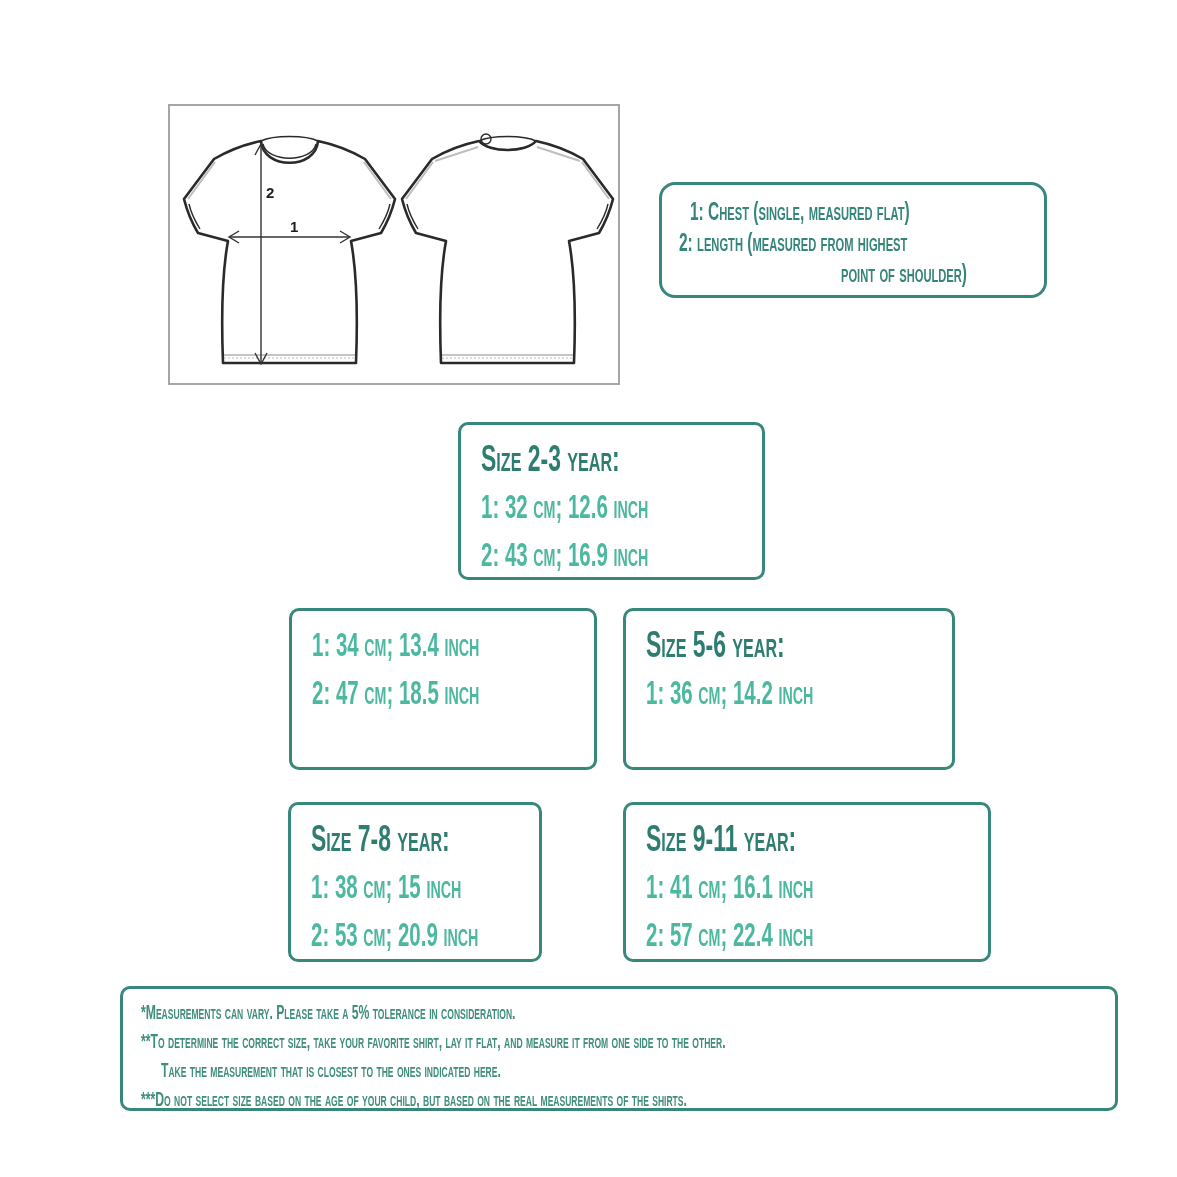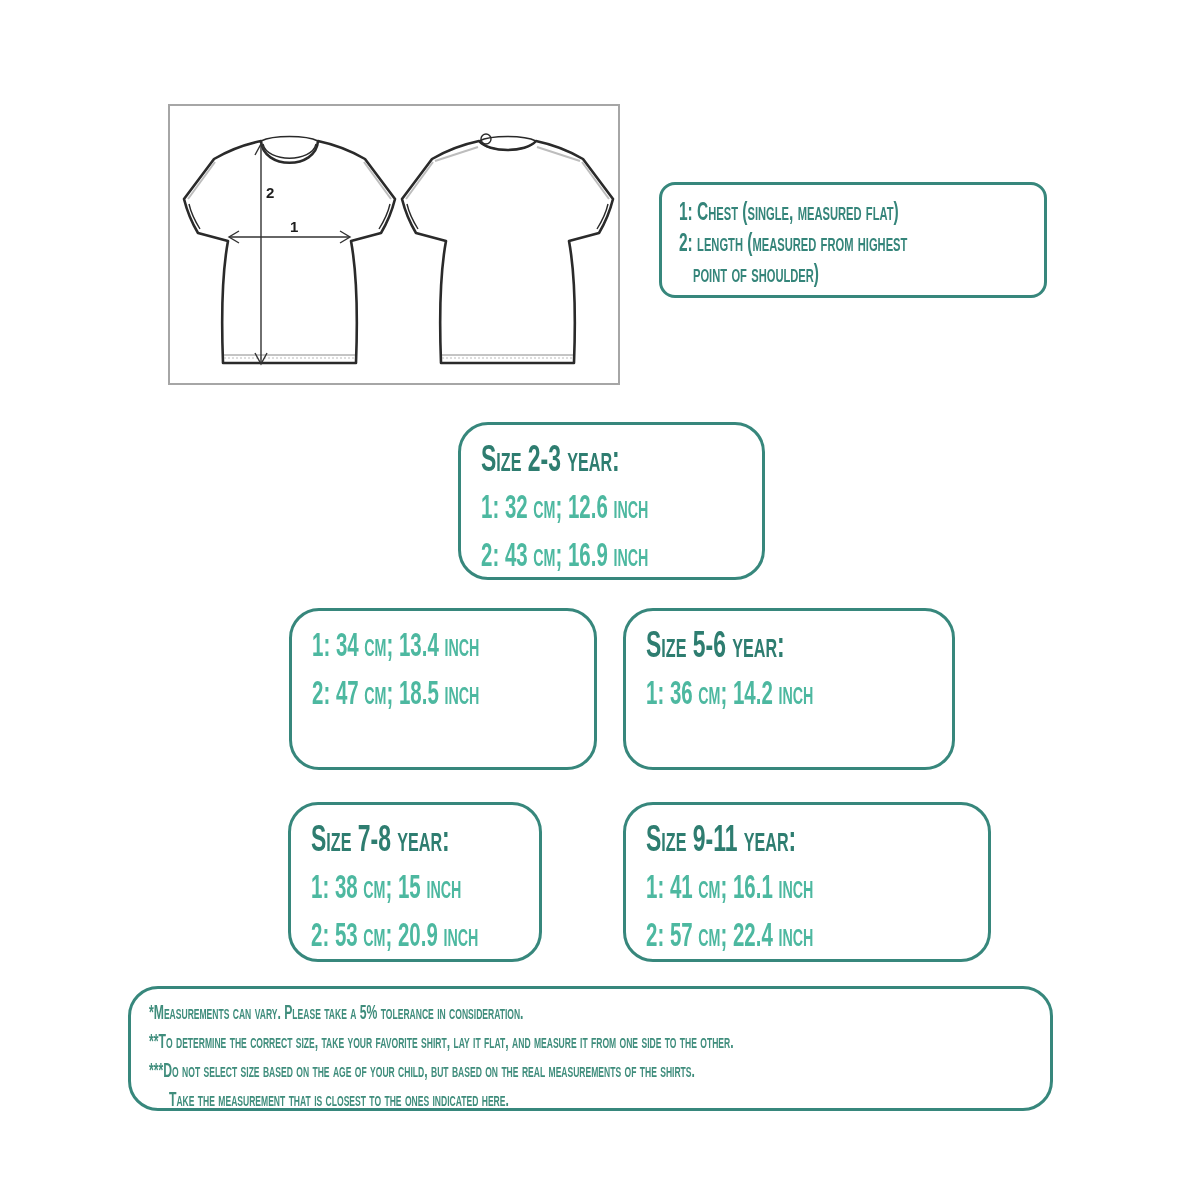--- a/index.html
+++ b/index.html
@@ -8,25 +8,25 @@
     --teal-value:#4db8a0;
     --teal-legend:#35857a;
     --teal-note:#3f8d7c;
     --shirt-line:#2a2a2a;
     --frame-border:#a6a6a6;
   }
   html,body{margin:0;padding:0;background:#ffffff;}
   body{font-family:"Liberation Sans",sans-serif;}
   #canvas{position:relative;width:1177px;height:1177px;background:#ffffff;overflow:hidden;}
   .abs{position:absolute;}
-  .tealbox{border:3px solid var(--teal-border);border-radius:30px;background:#fff;box-sizing:border-box;}
+  .tealbox{border:3px solid var(--teal-border);border-radius:10px;background:#fff;box-sizing:border-box;}
   .hand{font-variant:small-caps;display:inline-block;transform:scaleX(0.62);transform-origin:0 50%;white-space:nowrap;}
   .line{display:block;}
   
-  .legend{padding:11px 12px 0 17px;}
+  .legend{padding:11px 0 0 17px;text-align:right;}
   .legend .line{line-height:31px;height:31px;}
   .legend .hand{font-size:25px;font-weight:bold;color:var(--teal-legend);}
   .legend .indent{margin-left:14px;}
   
   .sizebox{padding:10px 0 0 20px;}
   .sizebox .t{line-height:48px;height:48px;}
   .sizebox .t .hand{font-size:37px;font-weight:bold;color:var(--teal-title);}
   .sizebox .v{line-height:48px;height:48px;}
   .sizebox .v .hand{font-size:33px;font-weight:bold;color:var(--teal-value);}
   
@@ -147,20 +147,20 @@
     <span class="line v"><span class="hand">1: 38 cm; 15 inch</span></span>
     <span class="line v"><span class="hand">2: 53 cm; 20.9 inch</span></span>
   </div>
 
   <div class="abs tealbox sizebox" style="left:623px;top:802px;width:368px;height:160px;">
     <span class="line t"><span class="hand">Size 9-11 year:</span></span>
     <span class="line v"><span class="hand">1: 41 cm; 16.1 inch</span></span>
     <span class="line v"><span class="hand">2: 57 cm; 22.4 inch</span></span>
   </div>
 
-  <div class="abs tealbox notes" style="left:128px;top:986px;width:925px;height:125px;">
+  <div class="abs tealbox notes" style="left:120px;top:986px;width:998px;height:125px;">
     <span class="line"><span class="hand">*Measurements can vary. Please take a 5% tolerance in consideration.</span></span>
     <span class="line"><span class="hand">**To determine the correct size, take your favorite shirt, lay it flat, and measure it from one side to the other.</span></span>
+    <span class="line indent"><span class="hand">Take the measurement that is closest to the ones indicated here.</span></span>
     <span class="line"><span class="hand">***Do not select size based on the age of your child, but based on the real measurements of the shirts.</span></span>
-    <span class="line indent"><span class="hand">Take the measurement that is closest to the ones indicated here.</span></span>
   </div>
 
 </div>
 
 </body></html>

